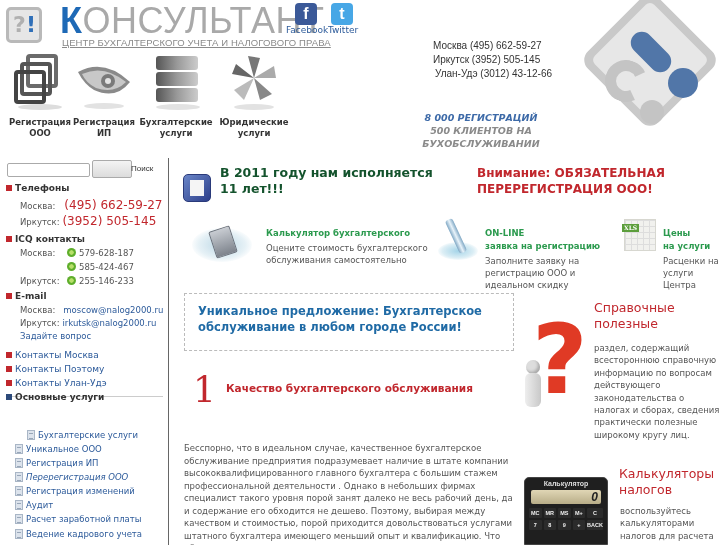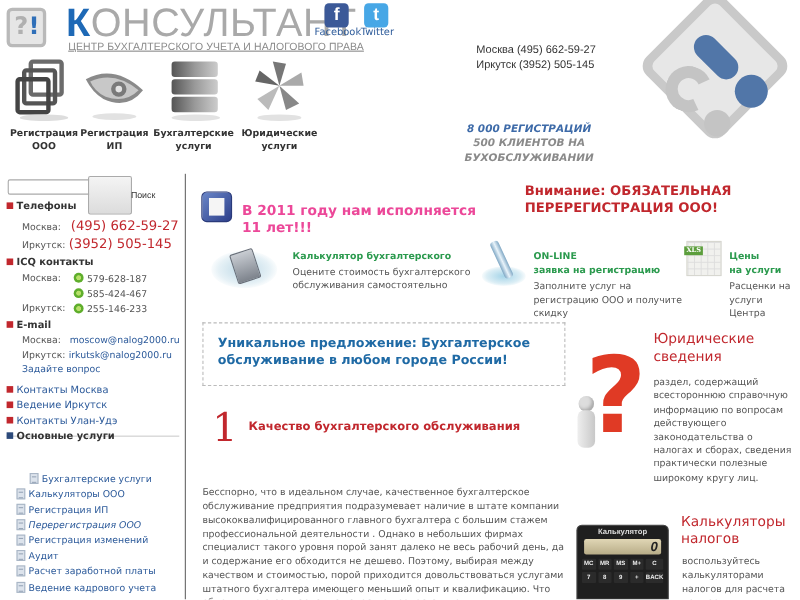--- a/index.html
+++ b/index.html
@@ -41,41 +41,41 @@
   #big-logo { left: 600px; top: 10px; width: 100px; height: 100px; transform: rotate(45deg); border-radius: 12px; background: #c9c9c9; }
   #big-logo .inner { position: absolute; left: 8px; top: 8px; right: 8px; bottom: 8px; background: #e7e7e7; border-radius: 6px; }
   #big-excl { left: 640px; top: 28px; width: 22px; height: 48px; background: #5176a8; border-radius: 11px; transform: rotate(-45deg); }
   #big-dot { left: 668px; top: 68px; width: 30px; height: 30px; border-radius: 50%; background: #5176a8; }
   #big-q { left: 605px; top: 60px; width: 42px; height: 42px; border-radius: 50%; border: 11px solid #c4c4c4; border-right-color: transparent; transform: rotate(20deg); }
   #big-qdot { left: 640px; top: 100px; width: 24px; height: 24px; border-radius: 50%; background: #c4c4c4; }
 
   
   #vline { left: 168px; top: 158px; width: 1px; height: 387px; background: #666; }
   #search-input { left: 7px; top: 163px; width: 83px; height: 14px; border: 1px solid #aaa; border-radius: 2px; background: #fff; }
-  #search-btn { left: 80px; top: 160px; width: 31px; height: 35px; border: 1px solid #aaa; border-radius: 2px; background: linear-gradient(#f4f4f4, #dcdcdc); font: 8px "Liberation Sans", sans-serif; color: #333; text-align: center; line-height: 16px; padding-left: 38px; }
+  #search-btn { left: 92px; top: 160px; width: 31px; height: 18px; border: 1px solid #aaa; border-radius: 2px; background: linear-gradient(#f4f4f4, #dcdcdc); font: 8px "Liberation Sans", sans-serif; color: #333; text-align: center; line-height: 16px; padding-left: 38px; }
 
   .sec { font: bold 9px "DejaVu Sans", sans-serif; color: #333; }
   .sec::before { content: ""; display: inline-block; width: 6px; height: 6px; background: #c1272d; margin-right: 3px; vertical-align: 0px; }
   .sec.blue::before { background: #2c4a7a; }
   .lblk { color: #555; font: 8.5px "DejaVu Sans", sans-serif; }
   .bigphone { color: #c1272d; font: 12px "DejaVu Sans", sans-serif; }
   .icqnum { color: #555; font: 8.5px "DejaVu Sans", sans-serif; }
   .icq-icon { display: inline-block; width: 9px; height: 9px; border-radius: 50%; background: radial-gradient(circle, #b8e06a 0 30%, #5fae2c 40% 100%); margin-right: 3px; vertical-align: -1px; }
   .mail { color: #2c5a9a; font: 8.5px "DejaVu Sans", sans-serif; }
   .cont { font: 9px "DejaVu Sans", sans-serif; color: #2c5a9a; }
   .cont::before { content: ""; display: inline-block; width: 6px; height: 6px; background: #c1272d; margin-right: 3px; }
   #side-hr { left: 6px; top: 396px; width: 157px; height: 1px; background: #ccc; }
   .svc { font: 8.5px "DejaVu Sans", sans-serif; color: #2c5a9a; }
   .doc-icon { display: inline-block; width: 8px; height: 10px; background: #dce3ec; border: 1px solid #a9b6c6; margin-right: 3px; vertical-align: -2px; position: relative; }
   .doc-icon::after { content: ""; position: absolute; left: 1px; right: 1px; top: 2px; height: 4px; border-top: 1px solid #98a6b8; border-bottom: 1px solid #98a6b8; }
 
   
   #anniv-icon { left: 183px; top: 174px; width: 28px; height: 28px; border-radius: 5px; background: linear-gradient(135deg, #6a86c8, #2d3f8a); border: 1px solid #2a3a7a; }
   #anniv-icon::after { content: ""; position: absolute; left: 6px; top: 5px; width: 14px; height: 16px; background: #f5f5f5; }
-  #anniv-title { left: 220px; top: 183px; width: 230px; font: bold 12.5px "DejaVu Sans", sans-serif; color: #ec4899; line-height: 16px; }
+  #anniv-title { left: 220px; top: 165px; width: 230px; font: bold 12.5px "DejaVu Sans", sans-serif; color: #14532d; line-height: 16px; }
   #alert-title { left: 477px; top: 165px; width: 200px; font: bold 12px "DejaVu Sans", sans-serif; color: #c1272d; line-height: 16px; }
 
   .promo-title { font: bold 8.5px "DejaVu Sans", sans-serif; color: #2b9a4e; line-height: 13px; }
   .promo-desc { font: 8.5px "DejaVu Sans", sans-serif; color: #555; line-height: 12px; margin-top: 2px; }
   #calc-pic { left: 192px; top: 222px; width: 60px; height: 45px; }
   #calc-pic .glow { position: absolute; left: 0; top: 6px; width: 60px; height: 34px; border-radius: 50%; background: radial-gradient(ellipse, #bcd8e6 0%, #e6f1f6 55%, rgba(255,255,255,0) 75%); }
   #calc-pic .body { position: absolute; left: 20px; top: 6px; width: 22px; height: 28px; background: linear-gradient(#c8ccd2, #7d838c); border: 1px solid #6a707a; transform: rotate(-18deg); border-radius: 2px; }
   #promo1 { left: 266px; top: 227px; width: 170px; }
   #pen-pic { left: 438px; top: 216px; width: 40px; height: 48px; }
   #pen-pic .glow { position: absolute; left: 0; top: 26px; width: 40px; height: 18px; border-radius: 50%; background: radial-gradient(ellipse, #a4d4e8 0%, #dceef5 55%, rgba(255,255,255,0) 75%); }
@@ -194,20 +194,21 @@
   </div>
   <div class="lbl">
       <div>Юридические</div>
       <div>услуги</div>
     </div>
 </a>
 
 <div id="phones" class="abs">
   <div>Москва (495) 662-59-27</div>
   <div>Иркутск (3952) 505-145</div>
+  <div>Улан-Удэ (3012) 43-12-66</div>
 </div>
 <div id="stats" class="abs">
   <div class="s2">8 000 РЕГИСТРАЦИЙ</div>
   <div class="s3">500 КЛИЕНТОВ НА БУХОБСЛУЖИВАНИИ</div>
 </div>
 
 <div id="big-logo" class="abs">
     <div class="inner"></div>
   </div>
 <div id="big-q" class="abs"></div>
@@ -229,27 +230,27 @@
 <div class="abs icqnum" style="left:67px;top:262px;"><span class="icq-icon"></span><span>585-424-467</span></div>
 <div class="abs lblk" style="left:20px;top:276px;">Иркутск:</div>
 <div class="abs icqnum" style="left:67px;top:276px;"><span class="icq-icon"></span><span>255-146-233</span></div>
 
 <div class="abs sec" style="left:6px;top:291px;">E-mail</div>
 <div class="abs" style="left:20px;top:305px;"><span class="lblk">Москва:</span> <a class="mail" style="margin-left:5px;">moscow@nalog2000.ru</a></div>
 <div class="abs" style="left:20px;top:318px;"><span class="lblk">Иркутск:</span> <a class="mail">irkutsk@nalog2000.ru</a></div>
 <a class="abs mail" style="left:20px;top:331px;">Задайте вопрос</a>
 
 <a class="abs cont" style="left:6px;top:350px;">Контакты Москва</a>
-<a class="abs cont" style="left:6px;top:364px;">Ведение Иркутск</a>
+<a class="abs cont" style="left:6px;top:364px;">Контакты Поэтому</a>
 <a class="abs cont" style="left:6px;top:378px;">Контакты Улан-Удэ</a>
 <div id="side-hr" class="abs"></div>
 <div class="abs sec blue" style="left:6px;top:392px;">Основные услуги</div>
 
 <a class="abs svc" style="left:15px;top:430px;padding-left:12px;"><span class="doc-icon"></span><span>Бухгалтерские услуги</span></a>
-<a class="abs svc" style="left:15px;top:444px;"><span class="doc-icon"></span><span>Калькуляторы ООО</span></a>
+<a class="abs svc" style="left:15px;top:444px;"><span class="doc-icon"></span><span>Уникальное ООО</span></a>
 <a class="abs svc" style="left:15px;top:458px;"><span class="doc-icon"></span><span>Регистрация ИП</span></a>
 <a class="abs svc" style="left:15px;top:472px;font-style:italic;"><span class="doc-icon"></span><span>Перерегистрация ООО</span></a>
 <a class="abs svc" style="left:15px;top:486px;"><span class="doc-icon"></span><span>Регистрация изменений</span></a>
 <a class="abs svc" style="left:15px;top:500px;"><span class="doc-icon"></span><span>Аудит</span></a>
 <a class="abs svc" style="left:15px;top:514px;"><span class="doc-icon"></span><span>Расчет заработной платы</span></a>
 <a class="abs svc" style="left:15px;top:529px;"><span class="doc-icon"></span><span>Ведение кадрового учета</span></a>
 
 <div id="anniv-icon" class="abs"></div>
 <a id="anniv-title" class="abs">В 2011 году нам исполняется 11 лет!!!</a>
 <a id="alert-title" class="abs">Внимание: ОБЯЗАТЕЛЬНАЯ ПЕРЕРЕГИСТРАЦИЯ ООО!</a>
@@ -267,21 +268,21 @@
 
 <div id="pen-pic" class="abs">
     <div class="glow"></div>
     <div class="body"></div>
   </div>
 <div id="promo2" class="abs">
   <a class="promo-title" style="display:block">
       <div>ON-LINE</div>
       <div>заявка на регистрацию</div>
     </a>
-  <div class="promo-desc">Заполните услуг на регистрацию ООО и получите скидку</div>
+  <div class="promo-desc">Заполните заявку на регистрацию ООО и идеальном скидку</div>
 </div>
 
 <div id="xls-pic" class="abs">
     <span class="tag">XLS</span>
   </div>
 <div id="promo3" class="abs">
   <a class="promo-title" style="display:block">
       <div>Цены</div>
       <div>на услуги</div>
     </a>
@@ -293,21 +294,21 @@
 
 <div id="num-one" class="abs">1</div>
 <div id="quality-title" class="abs">Качество бухгалтерского обслуживания</div>
 <div id="quality-body" class="abs">Бесспорно, что в идеальном случае, качественное бухгалтерское обслуживание предприятия подразумевает наличие в штате компании высококвалифицированного главного бухгалтера с большим стажем профессиональной деятельности . Однако в небольших фирмах специалист такого уровня порой занят далеко не весь рабочий день, да и содержание его обходится не дешево. Поэтому, выбирая между качеством и стоимостью, порой приходится довольствоваться услугами штатного бухгалтера имеющего меньший опыт и квалификацию. Что объективно сказывается на качестве предоставляемых им бухгалтерских услуг.</div>
 
 <div id="qmark-pic" class="abs">
   <div class="q">?</div>
   <div class="man-head"></div>
   <div class="man-body"></div>
 </div>
-<a id="ref-title" class="abs" style="width:110px">Юридические сведения</a>
+<a id="ref-title" class="abs" style="width:110px">Справочные полезные</a>
 <div id="ref-body" class="abs">раздел, содержащий всестороннюю справочную информацию по вопросам действующего законодательства о налогах и сборах, сведения практически полезные широкому кругу лиц.</div>
 
 <div id="calc2" class="abs">
   <div class="ttl">Калькулятор</div>
   <div class="disp">0</div>
   <div class="keys">
     <div class="k">MC</div>
     <div class="k">MR</div>
     <div class="k">MS</div>
     <div class="k">M+</div>

